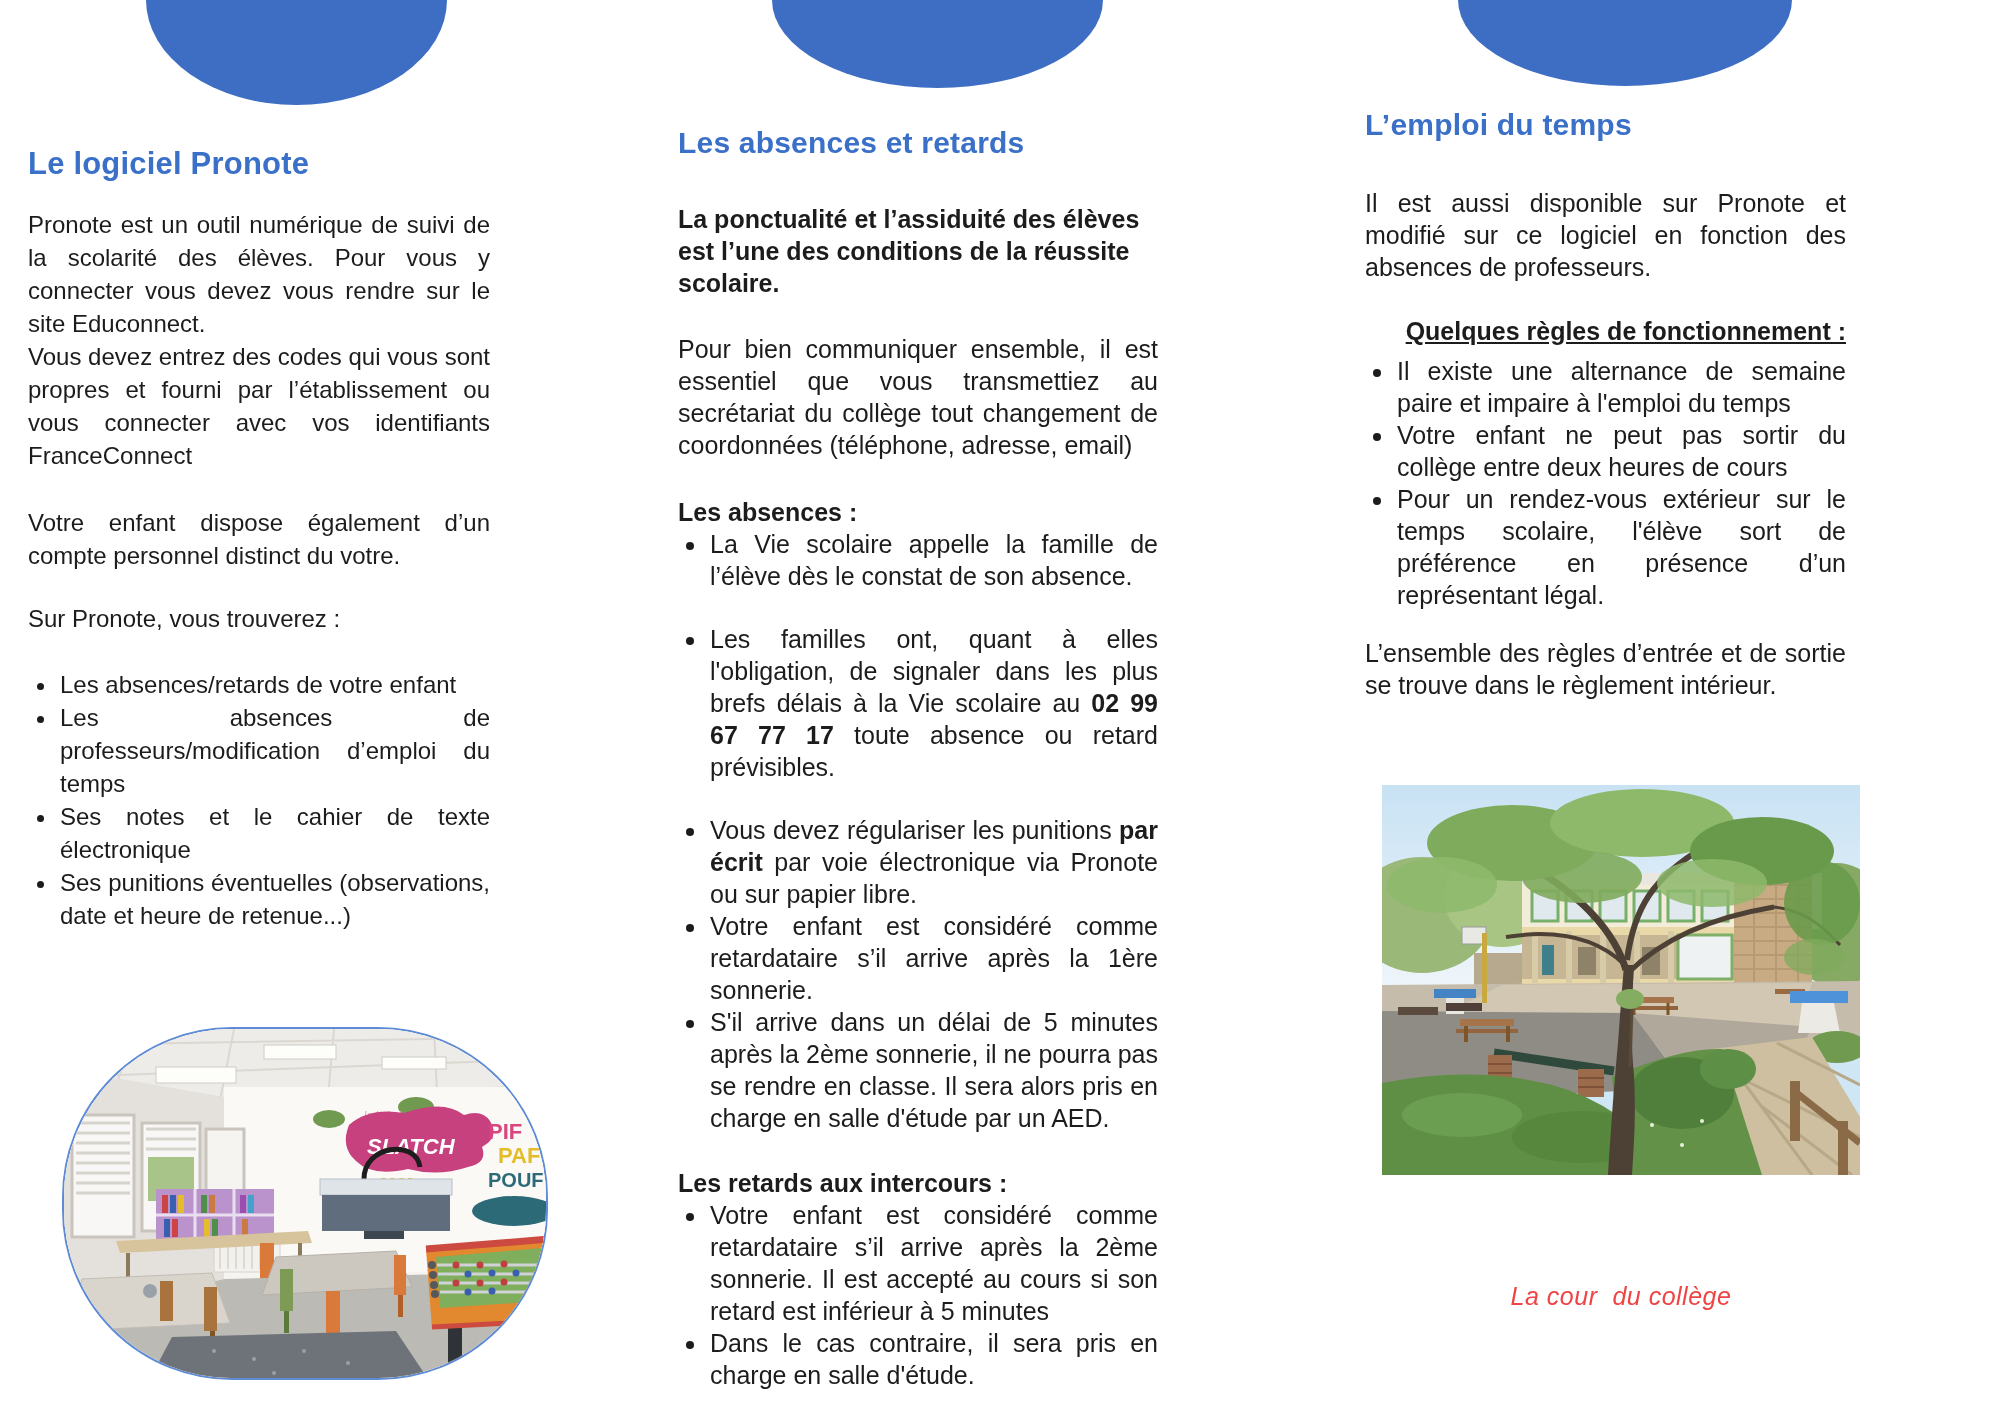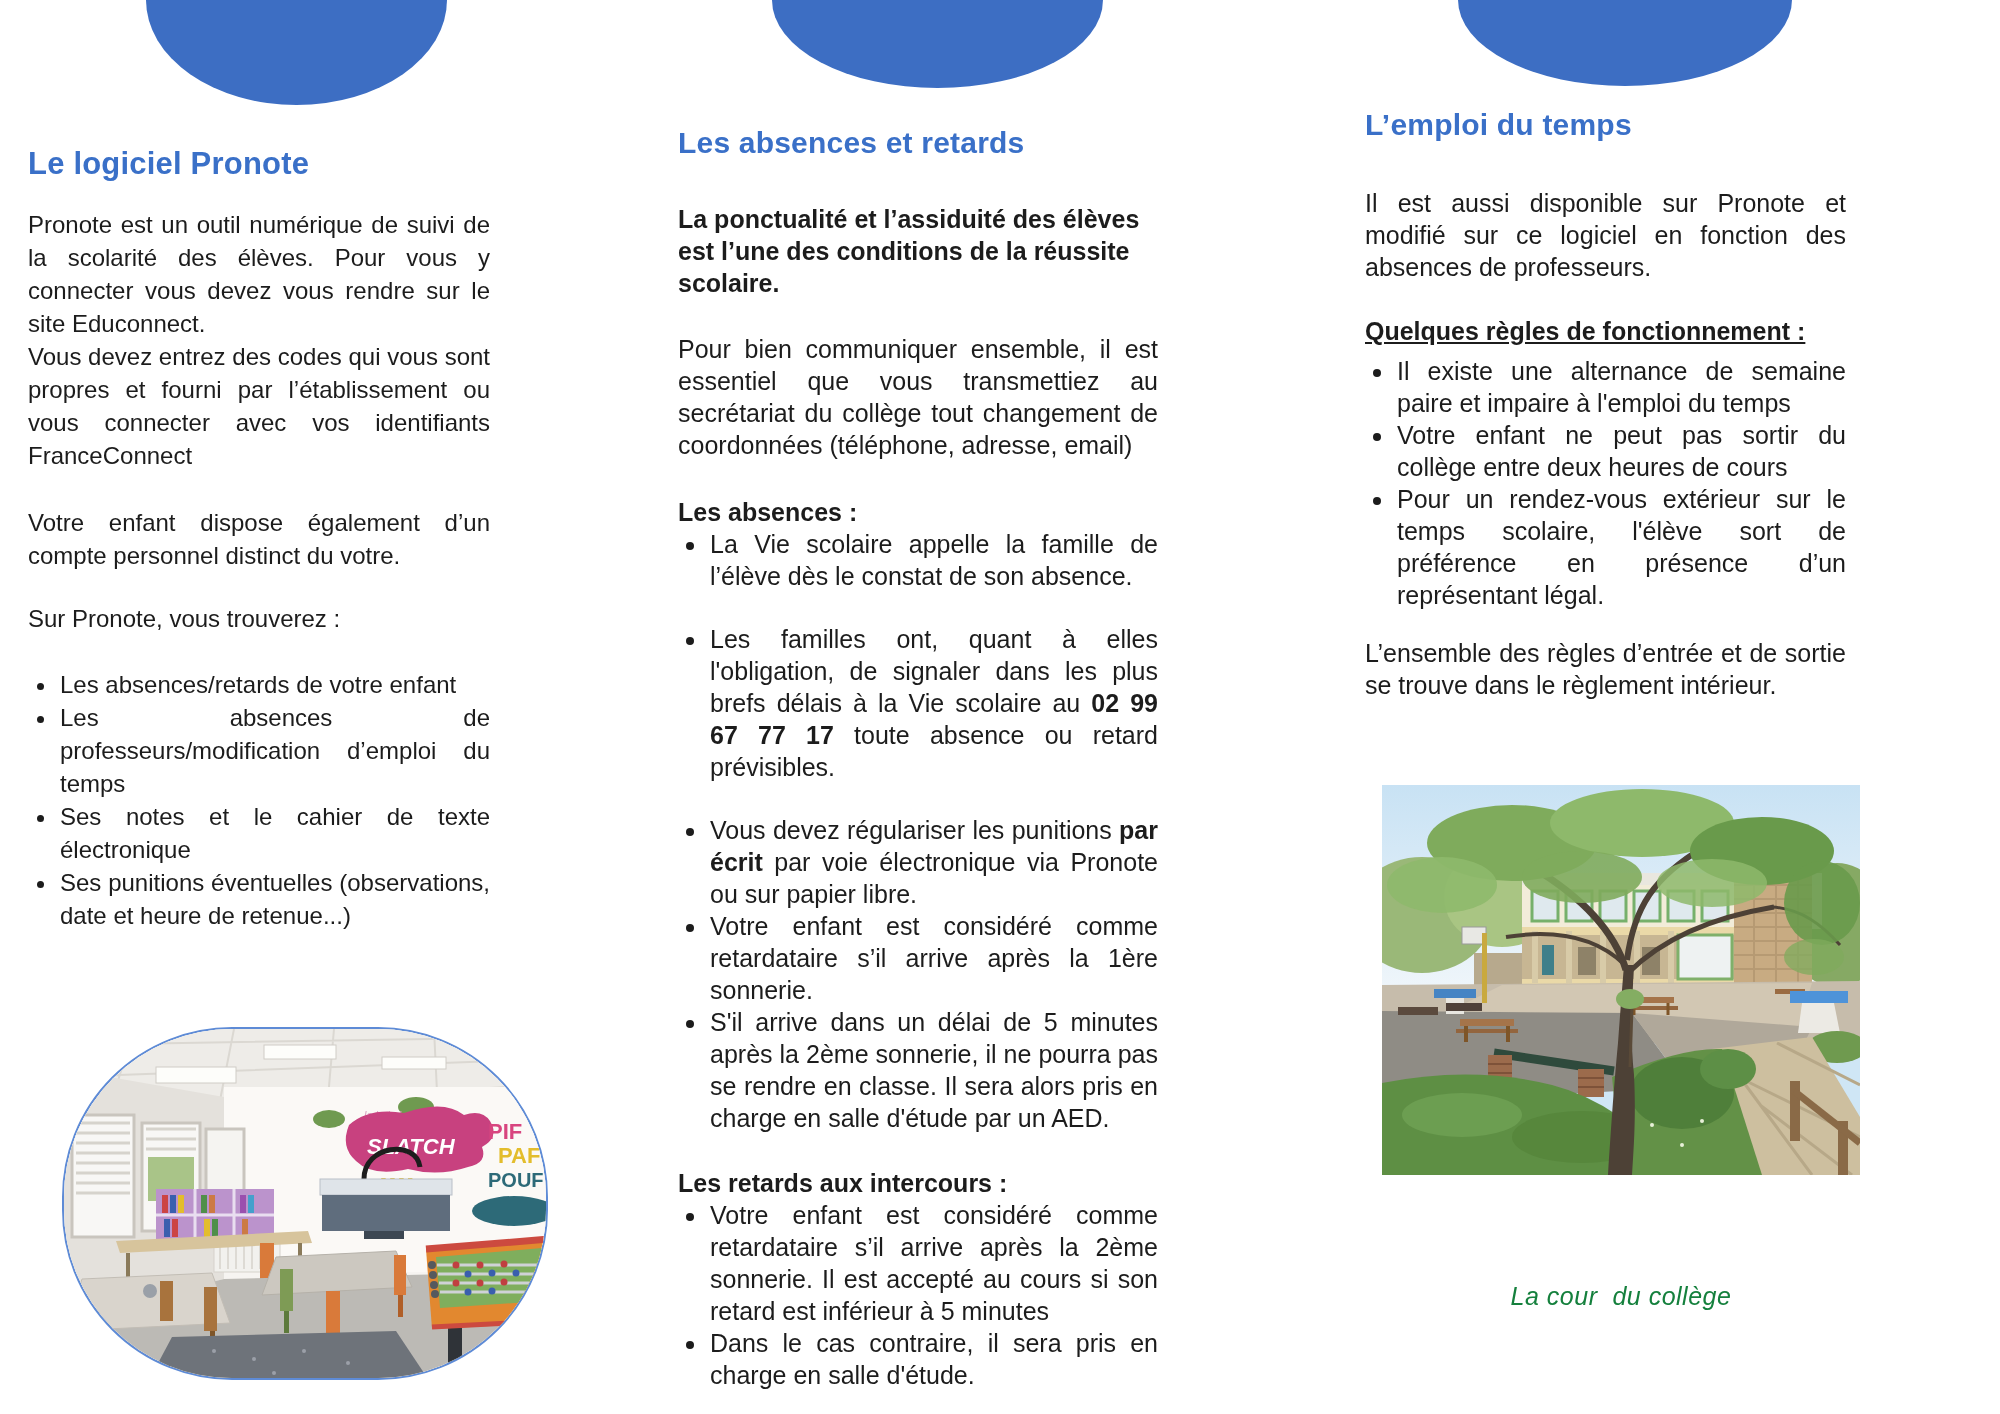--- a/index.html
+++ b/index.html
@@ -37,21 +37,21 @@
 
   .bold-intro { font-weight: bold; text-align: left; }
 
   .subhead { font-weight: bold; text-align: left; }
   .subhead.absences   { margin-top: 35px; }
   .subhead.portail    { margin-top: 38px; }
   .subhead.intercours { margin-top: 33px; }
 
   .rules-title {
     font-weight: bold; text-decoration: underline;
-    margin-top: 32px; margin-bottom: 8px; text-align: left;
+    margin-top: 32px; margin-bottom: 8px; text-align: right;
   }
 
   ul { margin: 0; padding-left: 30px; list-style: disc; }
   li { text-align: justify; padding-left: 2px; }
   .col-left ul { margin-top: 33px; }
   li.gap { margin-bottom: 31px; }
   .col-right ul { margin-bottom: 26px; }
 
   figure { margin: 0; }
   .figure-left  { margin: 95px 0 0 34px; width: 486px; }
@@ -61,21 +61,21 @@
     width: 486px; height: 353px;
     border: 2px solid #5e8bd6;
     border-radius: 170px;
     overflow: hidden;
     box-sizing: border-box;
     background: #f6f4f1;
   }
   .photo-rect { width: 478px; height: 390px; overflow: hidden; background: #cfe6f5; }
 
   figcaption.caption {
-    font-style: italic; font-size: 25px; color: #15803d;
+    font-style: italic; font-size: 25px; color: #ef4444;
     text-align: center; letter-spacing: 0.5px;
     white-space: pre-wrap;
   }
   .figure-right figcaption.caption { margin-top: 105px; }
 
   svg { display: block; }
 </style>
 </head>
 <body>
 

